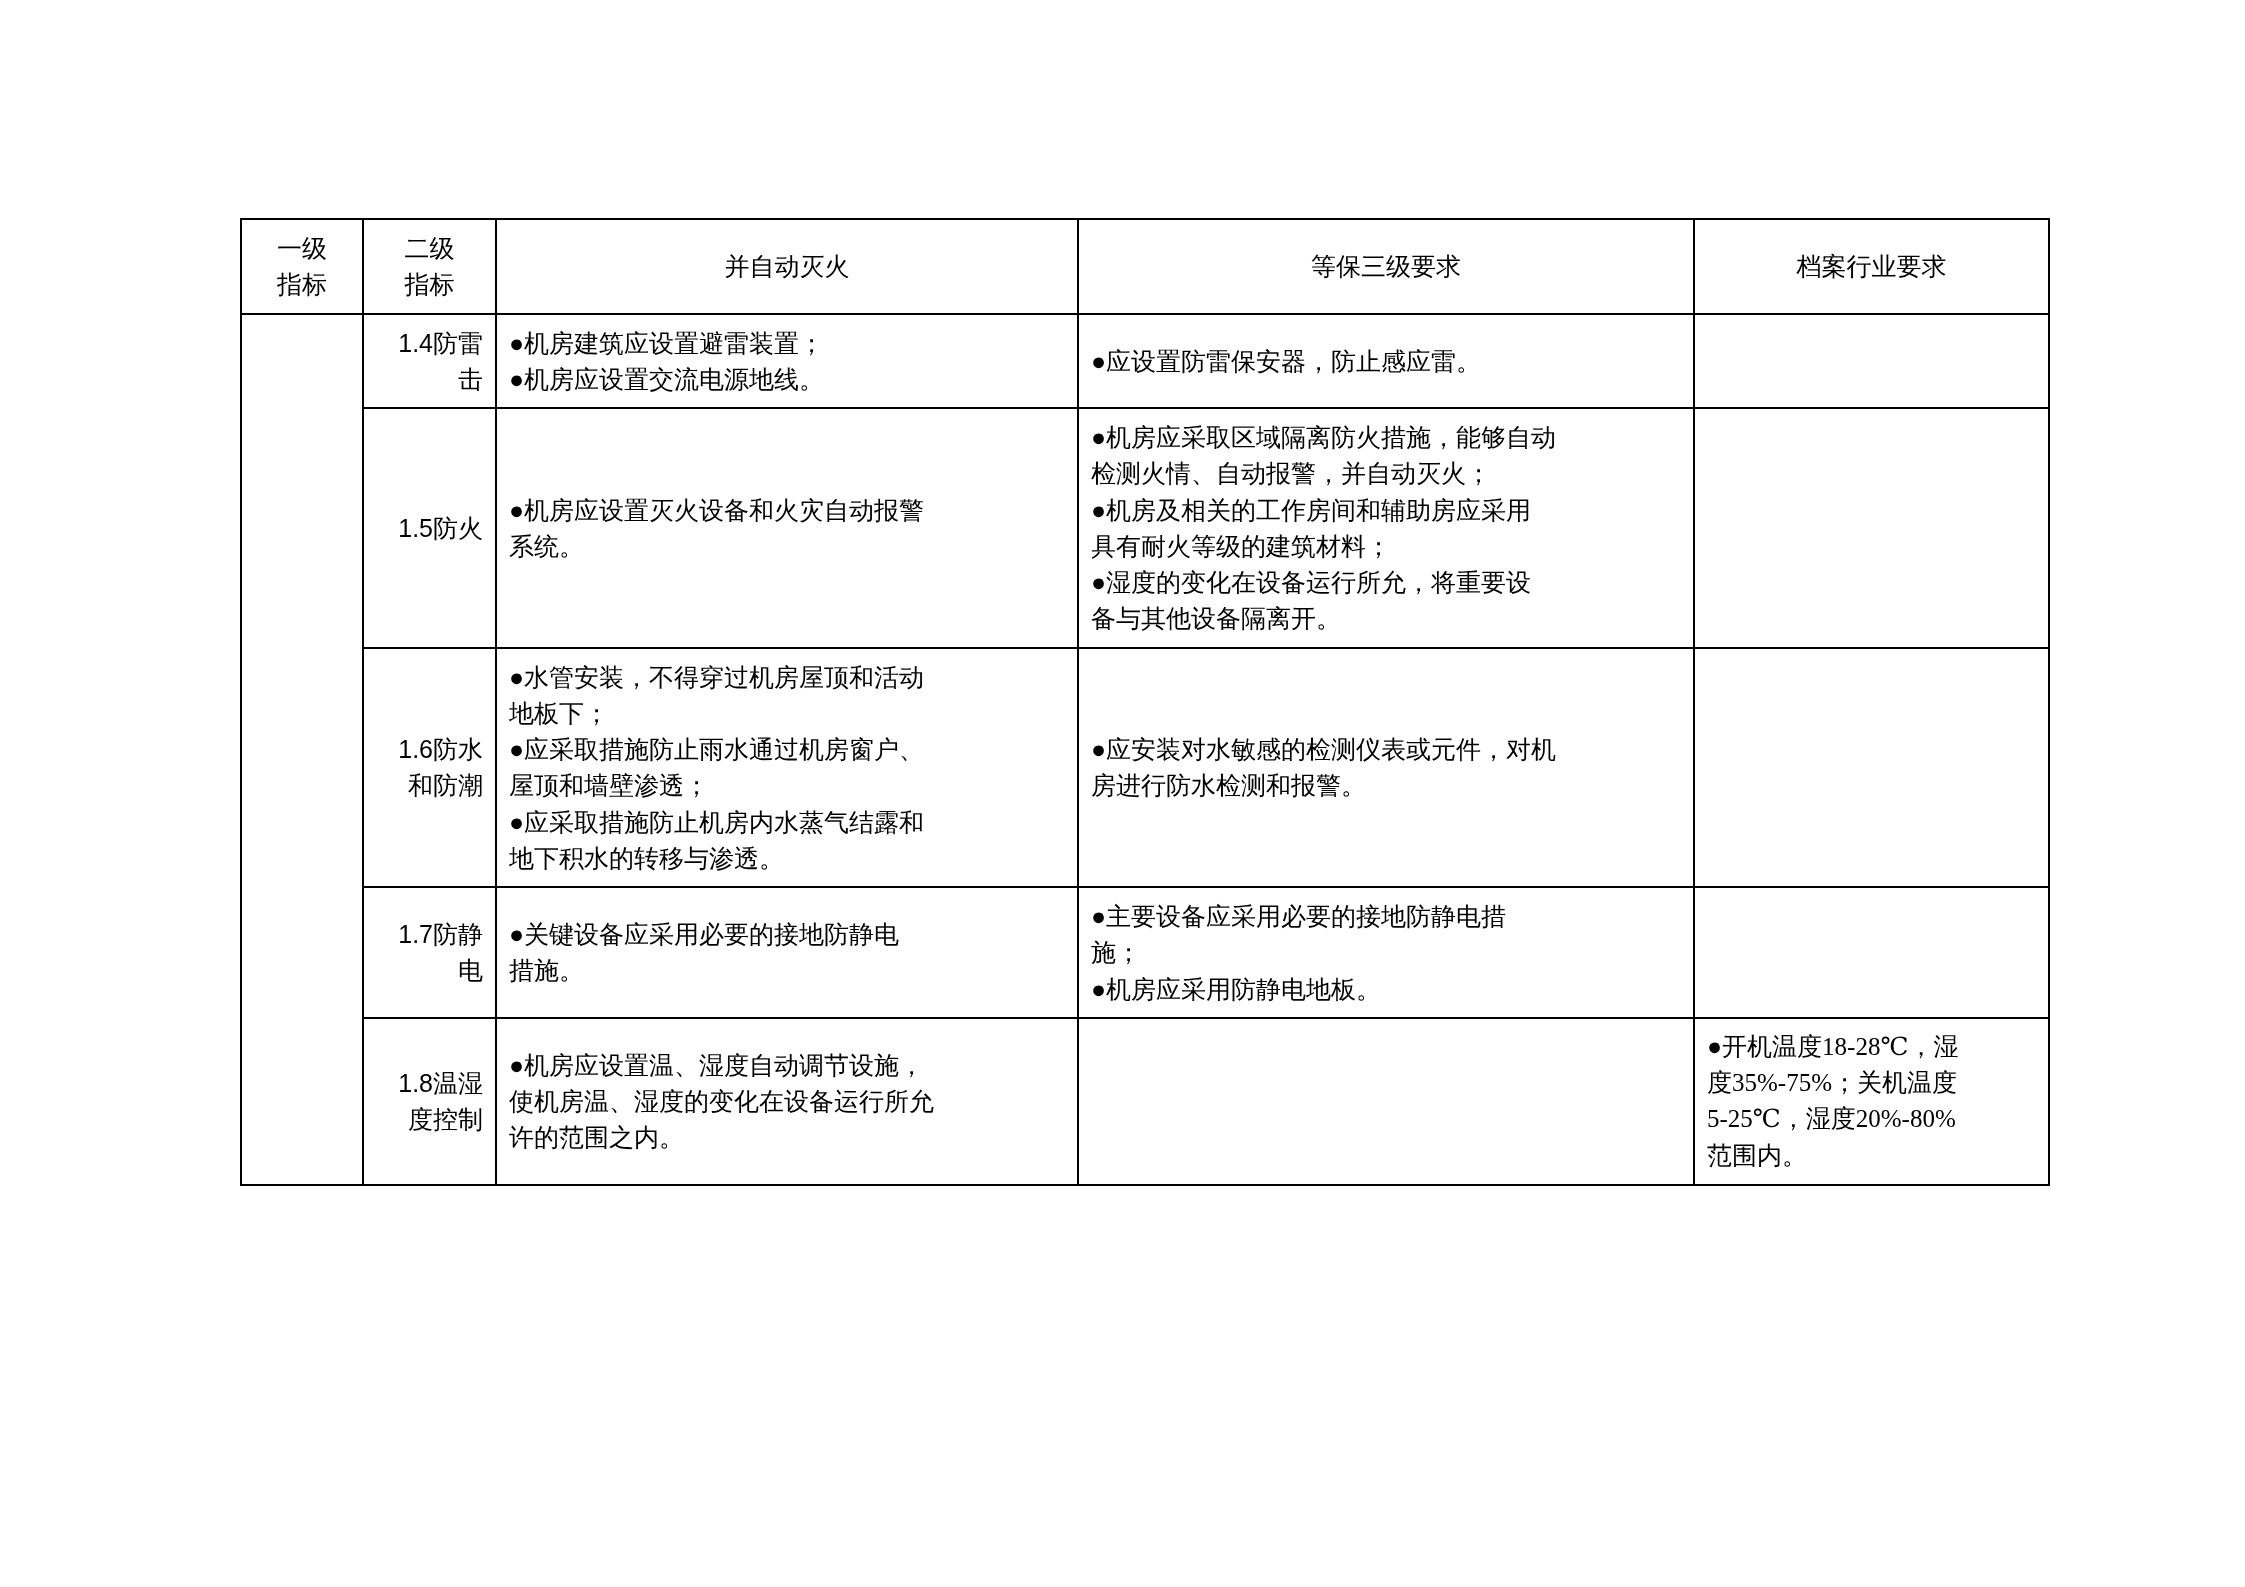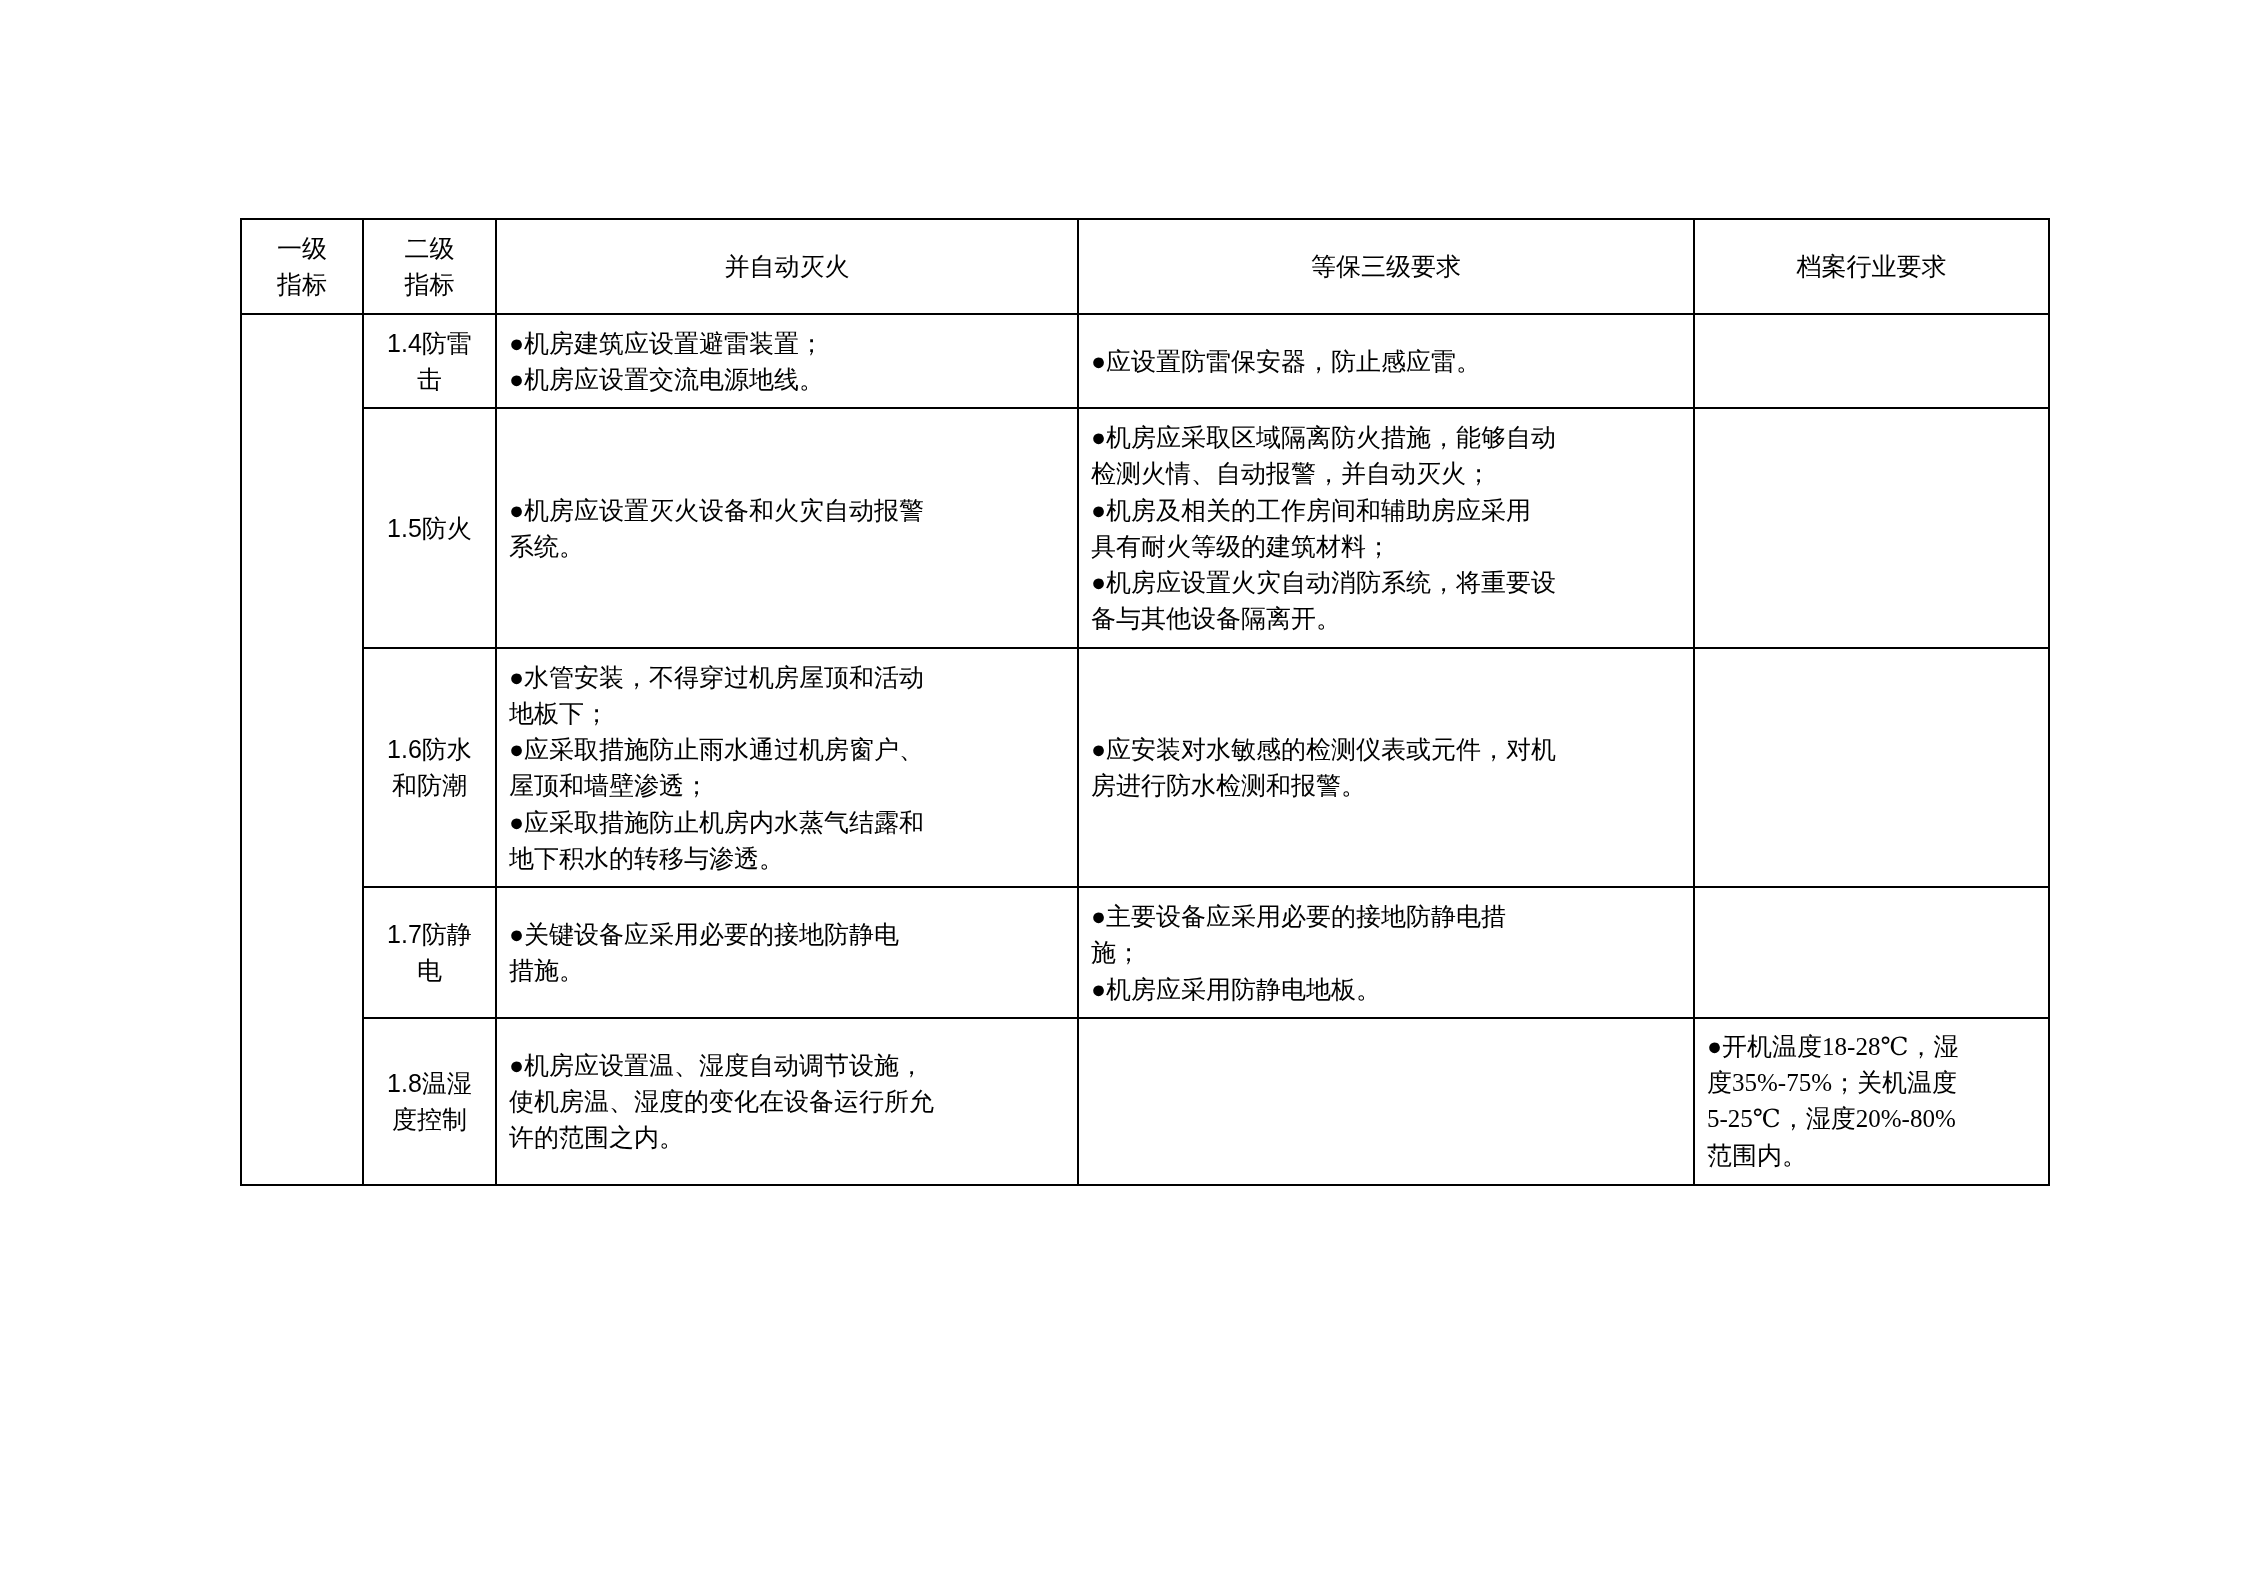--- a/index.html
+++ b/index.html
@@ -49,21 +49,21 @@
     text-align: center;
     font-size: 27px;
     line-height: 1.3;
     padding: 14px 8px;
   }
   .hdr-narrow {
     font-size: 27px;
     line-height: 1.35;
   }
   td.idx-cell {
-    text-align: center;
+    text-align: right;
     font-size: 26px;
     line-height: 1.4;
   }
   td.body-cell {
     text-align: left;
     vertical-align: middle;
     font-size: 26px;
     line-height: 1.5;
   }
   .para {
@@ -132,21 +132,21 @@
           </td>
           <td class="body-cell">
             <p class="para">●机房应设置灭火设备和火灾自动报警</p>
             <p class="para">系统。</p>
           </td>
           <td class="body-cell">
             <p class="para">●机房应采取区域隔离防火措施，能够自动</p>
             <p class="para">检测火情、自动报警，并自动灭火；</p>
             <p class="para">●机房及相关的工作房间和辅助房应采用</p>
             <p class="para">具有耐火等级的建筑材料；</p>
-            <p class="para">●机房应设置火灾自动消防系统，将重要设</p>
+            <p class="para">●湿度的变化在设备运行所允，将重要设</p>
             <p class="para">备与其他设备隔离开。</p>
           </td>
           <td class="archive-cell"></td>
         </tr>
 
         <tr>
           <td class="idx-cell">
             <div>1.6防水</div>
             <div>和防潮</div>
           </td>

